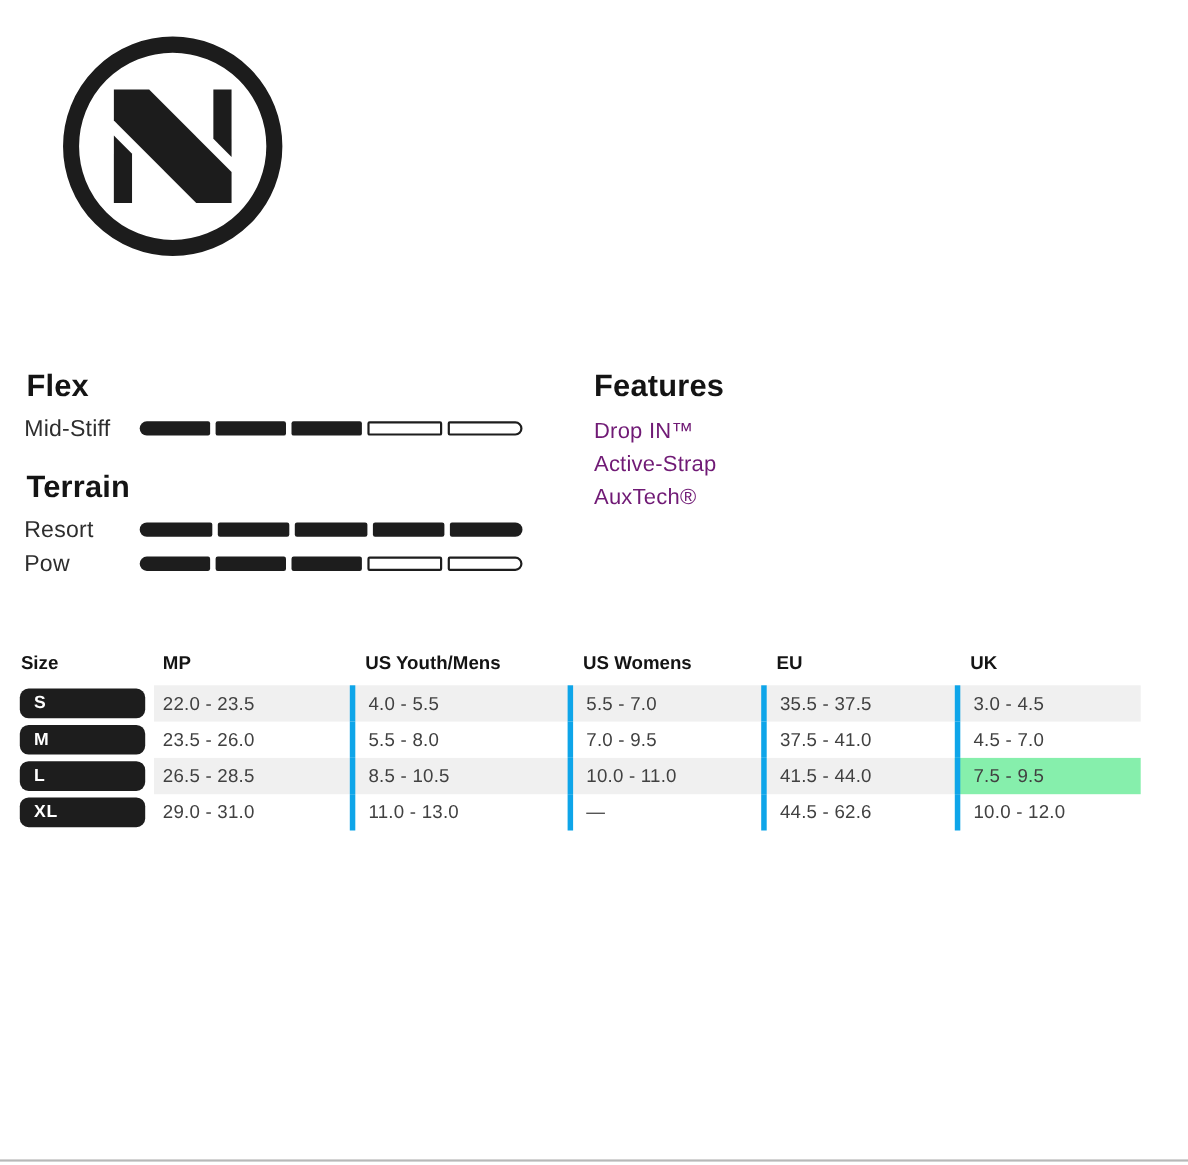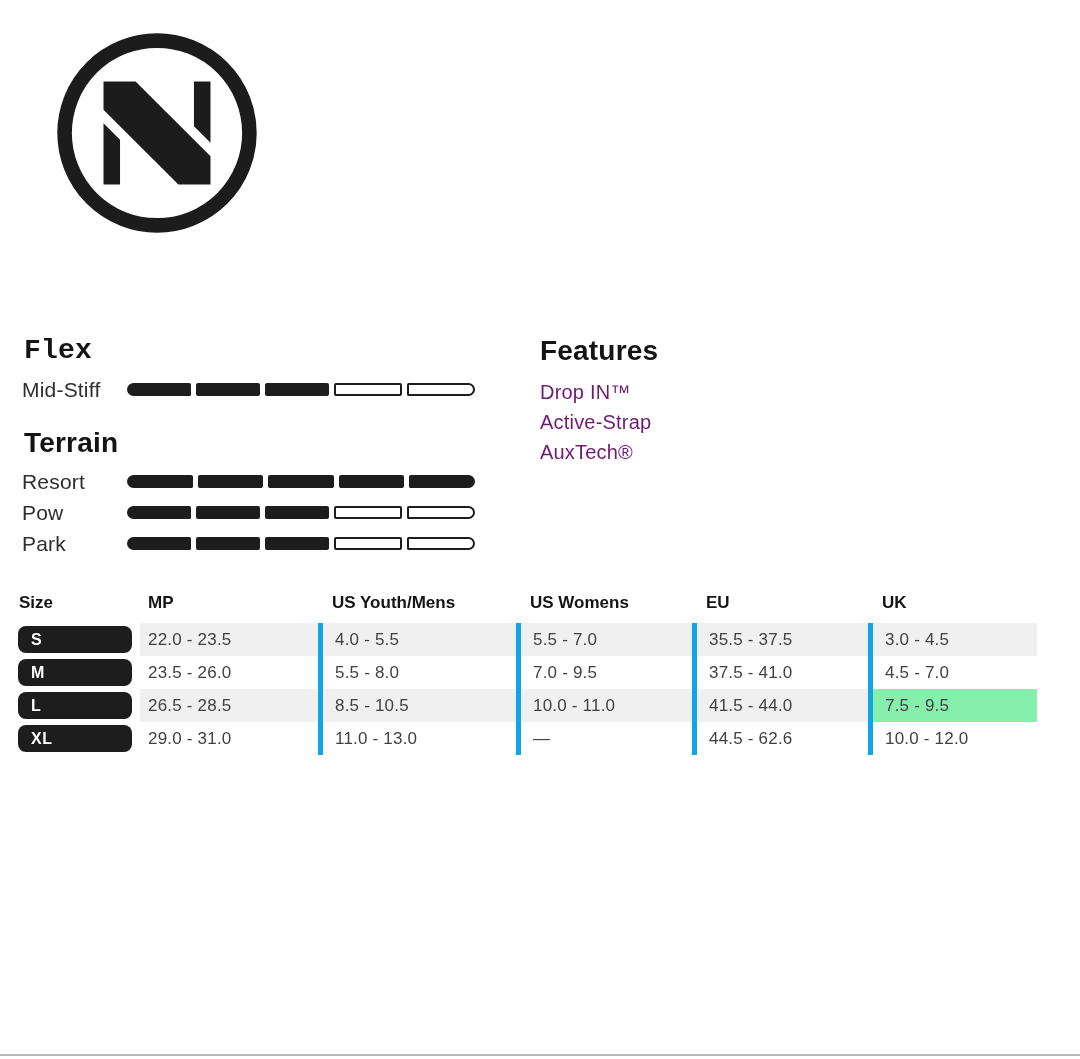--- a/index.html
+++ b/index.html
@@ -10,21 +10,21 @@
   }
   .abs{position:absolute;}
 
   
   #logo{left:50px;top:26px;width:214px;height:214px;}
 
   
   .section-title{
     font-size:28px;font-weight:700;color:#141414;line-height:1.1;letter-spacing:.2px;
   }
-  #flex-title{left:24px;top:336px;font-family:Liberation Mono, monospace;}
+  #flex-title{left:24px;top:336px;}
   #terrain-title{left:24px;top:428px;}
   #features-title{left:540px;top:336px;}
 
   
   .rating-row{display:flex;align-items:center;height:31px;}
   .rating-label{
     width:105px;font-size:21px;color:#2e2e2e;letter-spacing:.2px;flex:0 0 105px;
   }
   .bar{display:flex;gap:5px;width:348px;height:13px;flex:0 0 348px;}
   .seg{flex:1 1 0;border-radius:2px;box-sizing:border-box;}
@@ -108,30 +108,20 @@
     <div class="rating-row">
       <div class="rating-label">Pow</div>
       <div class="bar">
         <span class="seg filled"></span>
         <span class="seg filled"></span>
         <span class="seg filled"></span>
         <span class="seg empty"></span>
         <span class="seg empty"></span>
       </div>
     </div>
-    <div class="rating-row">
-      <div class="rating-label">Park</div>
-      <div class="bar">
-        <span class="seg filled"></span>
-        <span class="seg filled"></span>
-        <span class="seg filled"></span>
-        <span class="seg empty"></span>
-        <span class="seg empty"></span>
-      </div>
-    </div>
   </div>
 
 <div class="abs section-title" id="features-title">Features</div>
 <div class="abs" id="features-list">
     <div class="feature-item">Drop IN™</div>
     <div class="feature-item">Active-Strap</div>
     <div class="feature-item">AuxTech®</div>
   </div>
 
 <div class="abs" id="size-chart">

